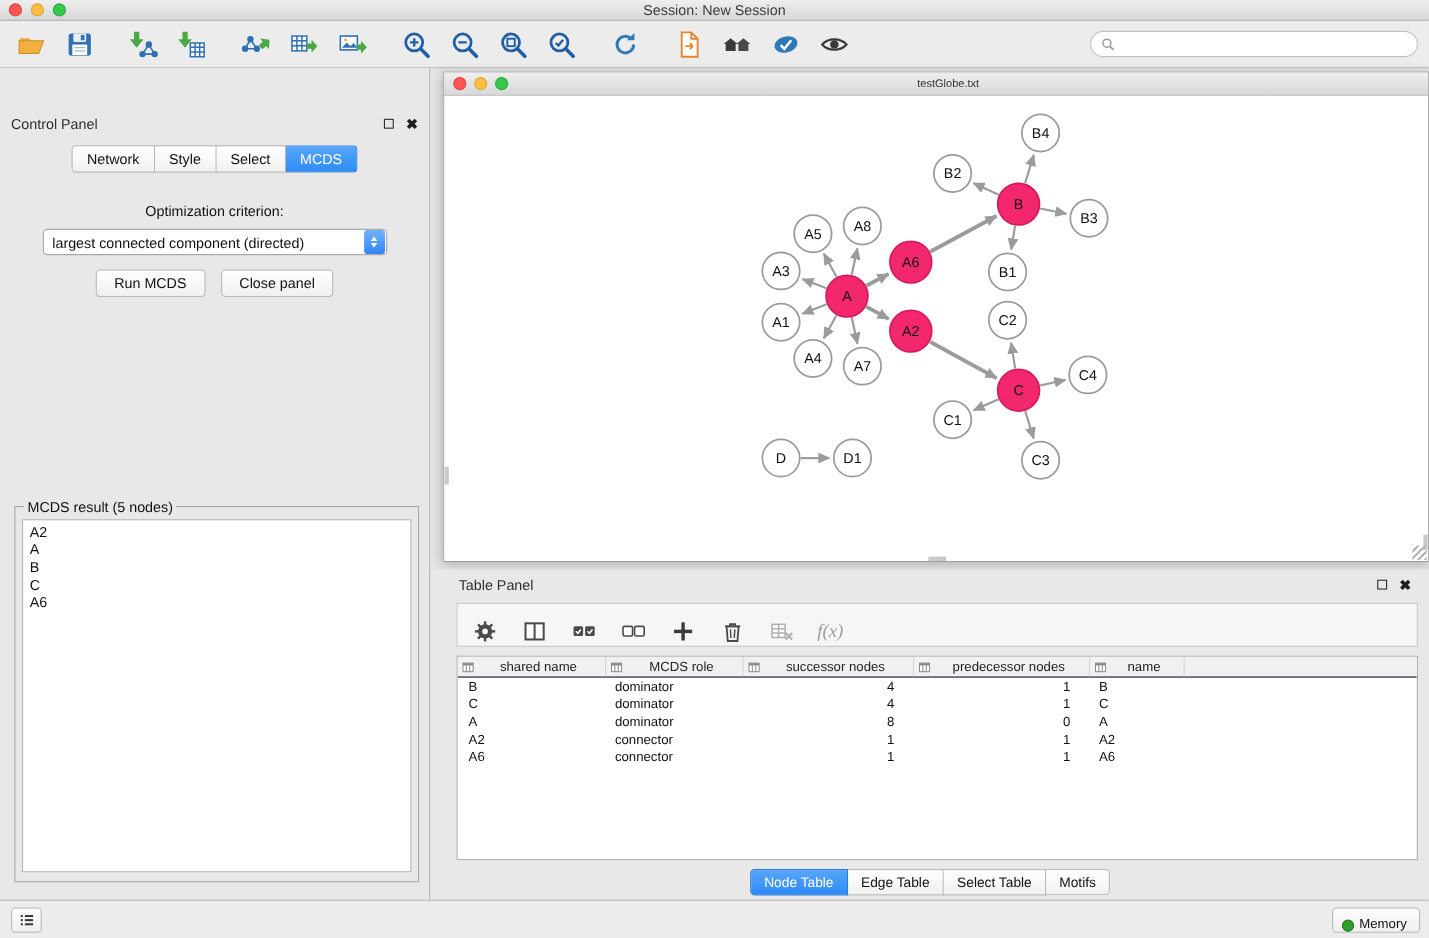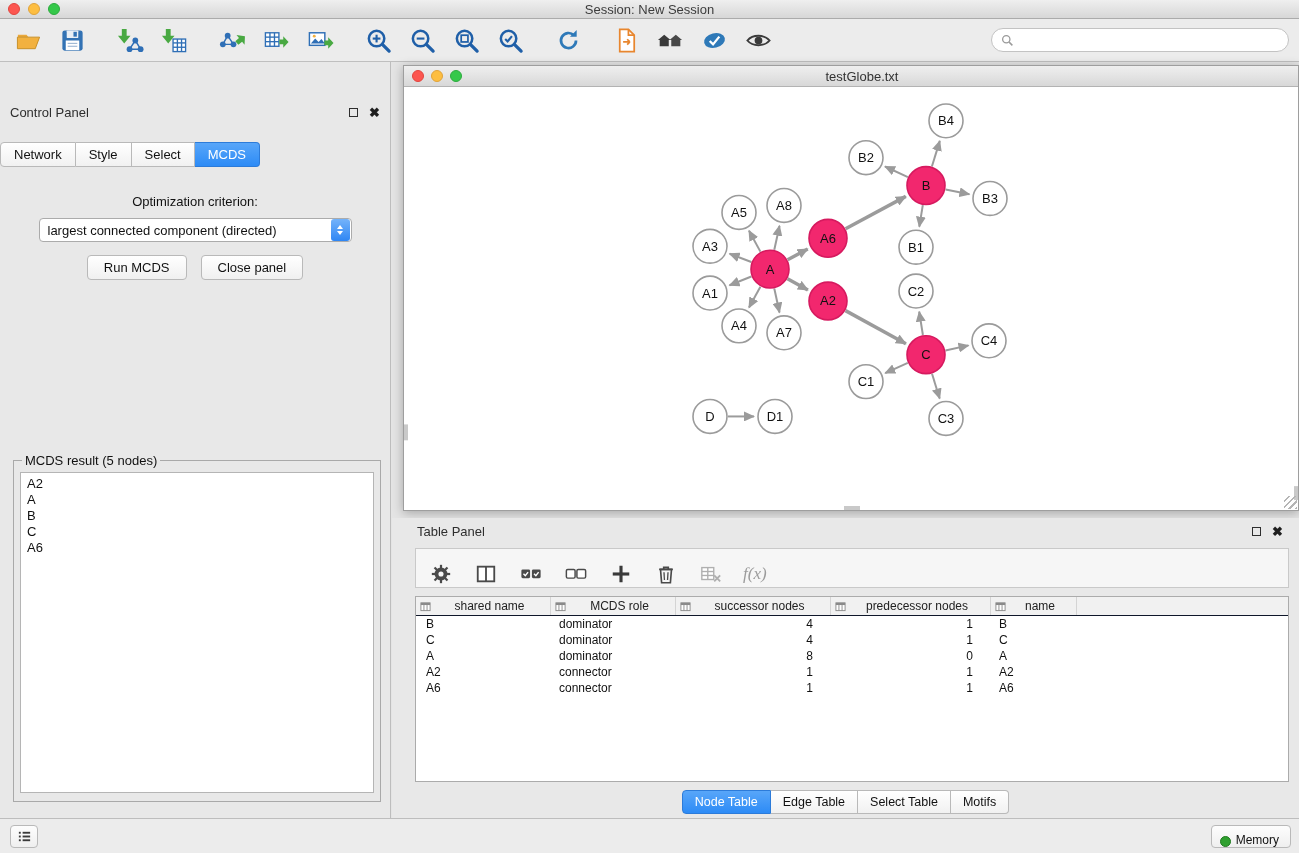--- a/index.html
+++ b/index.html
@@ -28,21 +28,21 @@
   .search-box input { border: none; outline: none; flex: 1; font-size: 12px; background: transparent; font-family: inherit; }
 
   
   .control-panel { position: absolute; top: 62px; left: 0; width: 391px; bottom: 35px;
     background: #E8E8E8; border-right: 1px solid #BDBDBD; }
   .panel-header { height: 28px; display: flex; align-items: center; padding: 0 10px; margin-top: 36px; }
   .panel-title { font-size: 13px; color: #2E2E2E; }
   .panel-header-icons { margin-left: auto; display: flex; gap: 11px; align-items: center; }
   .float-icon { width: 9px; height: 9px; border: 1.5px solid #2E2E2E; display: inline-block; }
   .close-icon { font-size: 13px; font-weight: bold; color: #1E1E1E; line-height: 1; }
-  .seg-tabs { display: flex; margin-top: 16px; }
+  .seg-tabs { display: flex; justify-content: center; margin-top: 6px; }
   .seg-tab { font-size: 13px; padding: 4px 13px; background: linear-gradient(#FFFFFF, #F1F1F1);
     border: 1px solid #B9B9B9; border-left: none; color: #111; cursor: default; }
   .seg-tab:first-child { border-left: 1px solid #B9B9B9; border-radius: 4px 0 0 4px; }
   .seg-tab:last-child { border-radius: 0 4px 4px 0; }
   .seg-tab.active { background: linear-gradient(#58A6F9, #2D8BF6); color: #FFF; border-color: #2C7BD9; }
   .opt-label { text-align: center; font-size: 13px; margin-top: 27px; }
   .combo { margin: 9px auto 0; width: 313px; height: 24px; background: #FFF; border: 1px solid #ABABAB;
     border-radius: 4px; display: flex; align-items: center; overflow: hidden; }
   .combo-value { flex: 1; font-size: 13px; padding-left: 8px; white-space: nowrap; overflow: hidden; }
   .combo-stepper { width: 19px; height: 22px; margin: 0 1px; border-radius: 3px;
@@ -58,21 +58,21 @@
   .result-fieldset legend { font-size: 13px; padding: 0 3px; margin-left: 2px; }
   .result-list { width: 100%; height: 100%; background: #FFF; border: 1px solid #B5B5B5;
     padding: 3px 6px; overflow: hidden; }
   .result-item { font-size: 13px; line-height: 16px; }
 
   
   .net-window { position: absolute; left: 403px; top: 65px; width: 896px; height: 446px;
     background: #FFF; border: 1px solid #9E9E9E; box-shadow: 0 2px 10px rgba(0,0,0,0.28); }
   .net-titlebar { height: 21px; background: linear-gradient(#EFEFEF, #D8D8D8); border-bottom: 1px solid #B3B3B3; position: relative; }
   .net-traffic { position: absolute; left: 8px; top: 4px; display: flex; gap: 7px; }
-  .net-title { text-align: center; font-size: 13px; line-height: 21px; color: #333; padding-left: 22px; }
+  .net-title { text-align: center; font-size: 10px; line-height: 21px; color: #333; padding-left: 22px; }
   .net-canvas { position: absolute; top: 22px; left: 0; right: 0; bottom: 0; background: #FFF; }
   .net-canvas svg { width: 100%; height: 100%; display: block; }
   .resize-grip { position: absolute; right: 1px; bottom: 1px; width: 13px; height: 13px;
     background: repeating-linear-gradient(135deg, transparent 0 3px, #B5B5B5 3px 4.5px); }
 
   
   .table-panel { position: absolute; left: 392px; top: 518px; right: 0; bottom: 35px; background: #E8E8E8; }
   .tp-header { height: 27px; display: flex; align-items: center; padding: 0 16px 0 25px; }
   .tp-toolbar { margin: 3px 10px 0 23px; height: 40px; background: #F6F6F6; border: 1px solid #C9C9C9;
     display: flex; align-items: flex-end; padding: 0 12px; gap: 19px; }

